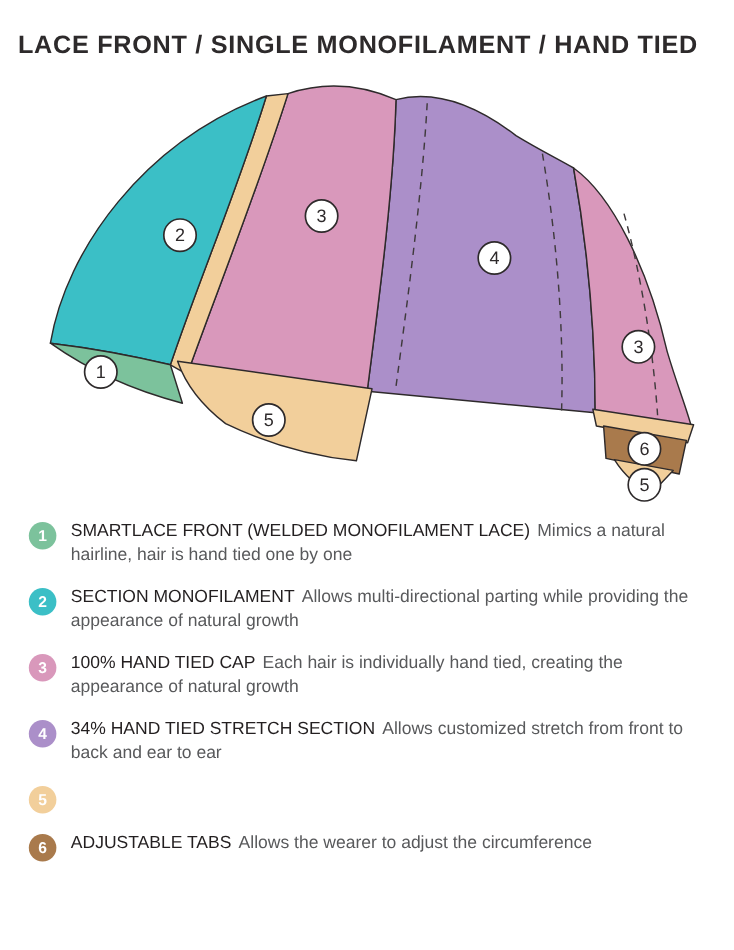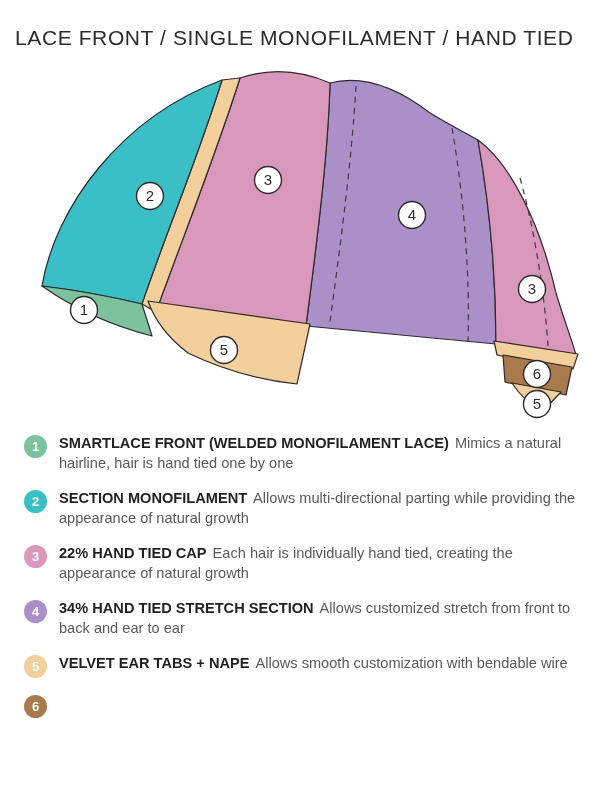--- a/index.html
+++ b/index.html
@@ -8,21 +8,21 @@
     background: #ffffff;
     font-family: "Liberation Sans", sans-serif;
     color: #2d2a2b;
     overflow: hidden;
   }
   .page { width: 612px; height: 792px; background: #fff; }
 
   .title {
     padding: 26px 14px 8px 15px;
     font-size: 21px;
-    font-weight: 400;
+    font-weight: 700;
     letter-spacing: 0.6px;
     white-space: nowrap;
     color: #2d2a2b;
   }
 
   .diagram-wrap { width: 612px; }
   .diagram-wrap svg { display: block; width: 612px; height: 372px; }
 
   .legend { padding: 4px 18px 0 24px; }
   .legend-item {
@@ -40,21 +40,21 @@
     margin-right: 12px;
     margin-top: 1px;
   }
   .lg-text {
     margin: 0;
     font-size: 14.6px;
     line-height: 1.34;
     max-width: 528px;
   }
   .lg-label {
-    font-weight: 700;
+    font-weight: 400;
     color: #231f20;
     margin-right: 6px;
   }
   .lg-desc {
     font-weight: 400;
     color: #58595b;
   }
 
   .region { stroke: #2e2a2b; stroke-width: 1.2; stroke-linejoin: round; }
   .seam   { fill: none; stroke: #3f3a3c; stroke-width: 1.2; stroke-dasharray: 6 5; }
@@ -150,31 +150,31 @@
       <p class="lg-text"><span class="lg-label">SMARTLACE FRONT (WELDED MONOFILAMENT LACE)</span><span class="lg-desc">Mimics a natural hairline, hair is hand tied one by one</span></p>
     </div>
 
     <div class="legend-item">
       <div class="lg-badge" style="background-color: rgb(59, 191, 198);">2</div>
       <p class="lg-text"><span class="lg-label">SECTION MONOFILAMENT</span><span class="lg-desc">Allows multi-directional parting while providing the appearance of natural growth</span></p>
     </div>
 
     <div class="legend-item">
       <div class="lg-badge" style="background-color: rgb(217, 152, 187);">3</div>
-      <p class="lg-text"><span class="lg-label">22% HAND TIED CAP</span><span class="lg-desc">Each hair is individually hand tied, creating the appearance of natural growth</span></p>
+      <p class="lg-text"><span class="lg-label">100% HAND TIED CAP</span><span class="lg-desc">Each hair is individually hand tied, creating the appearance of natural growth</span></p>
     </div>
 
     <div class="legend-item">
       <div class="lg-badge" style="background-color: rgb(171, 143, 201);">4</div>
       <p class="lg-text"><span class="lg-label">34% HAND TIED STRETCH SECTION</span><span class="lg-desc">Allows customized stretch from front to back and ear to ear</span></p>
     </div>
 
     <div class="legend-item">
       <div class="lg-badge" style="background-color: rgb(242, 207, 155);">5</div>
-      <p class="lg-text"><span class="lg-label">VELVET EAR TABS + NAPE</span><span class="lg-desc">Allows smooth customization with bendable wire</span></p>
     </div>
 
     <div class="legend-item">
       <div class="lg-badge" style="background-color: rgb(169, 122, 76);">6</div>
+      <p class="lg-text"><span class="lg-label">ADJUSTABLE TABS</span><span class="lg-desc">Allows the wearer to adjust the circumference</span></p>
     </div>
 
   </div>
 </div>
 
 </body></html>

